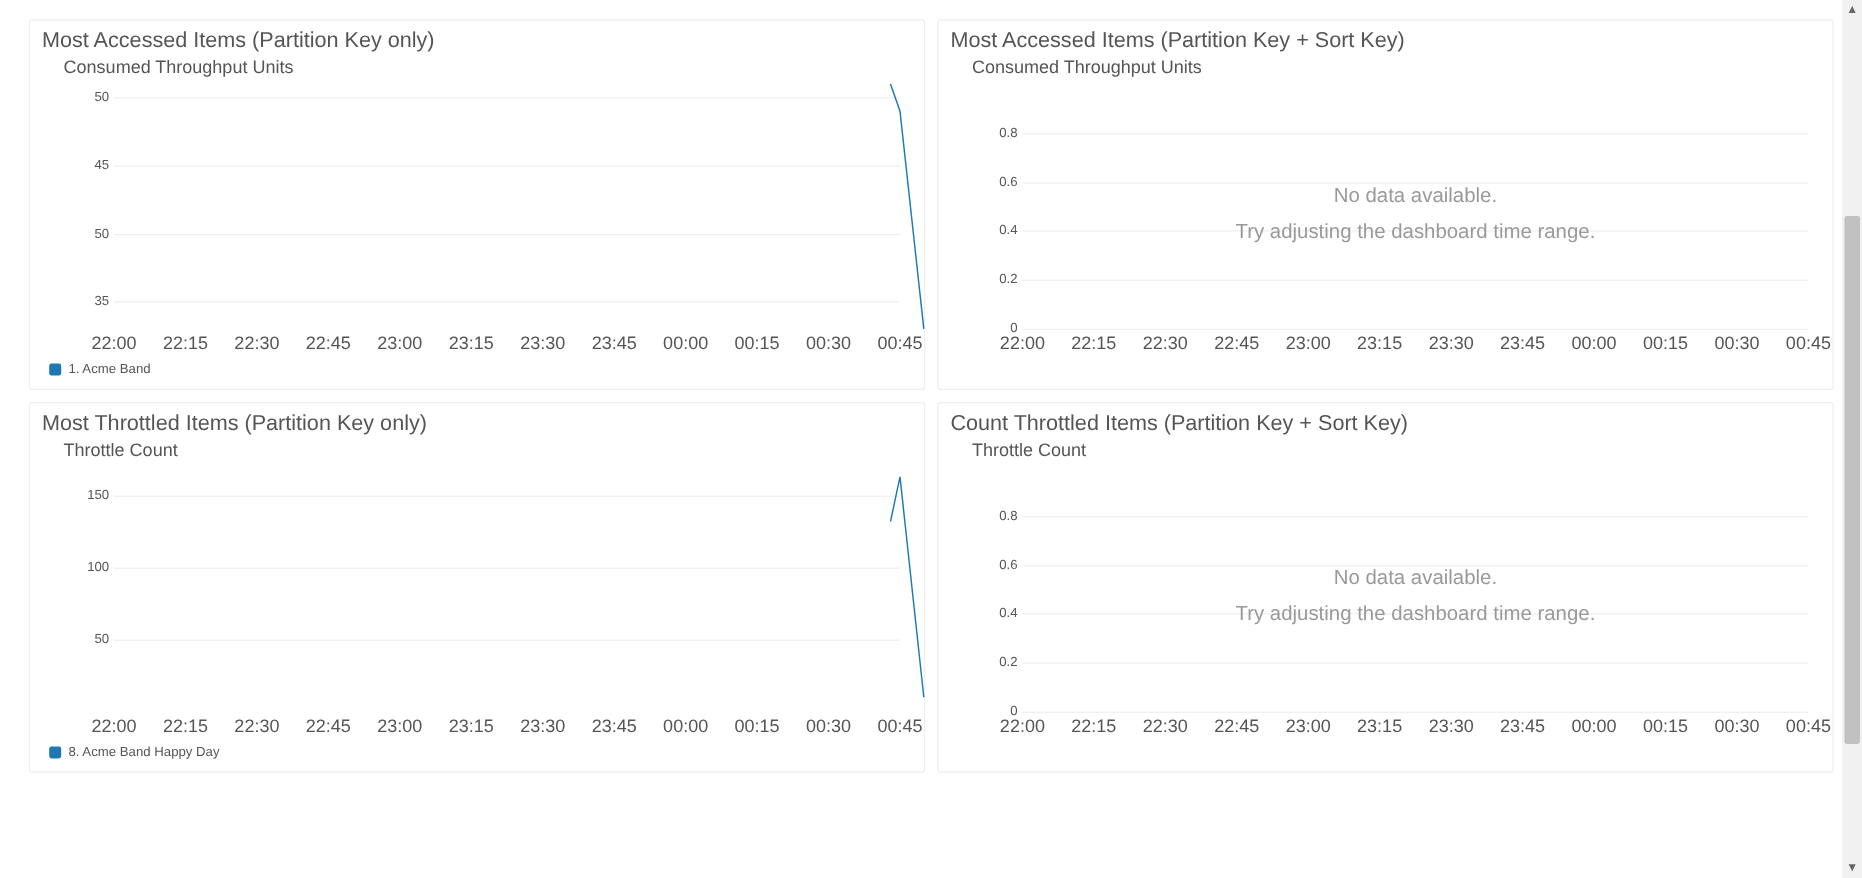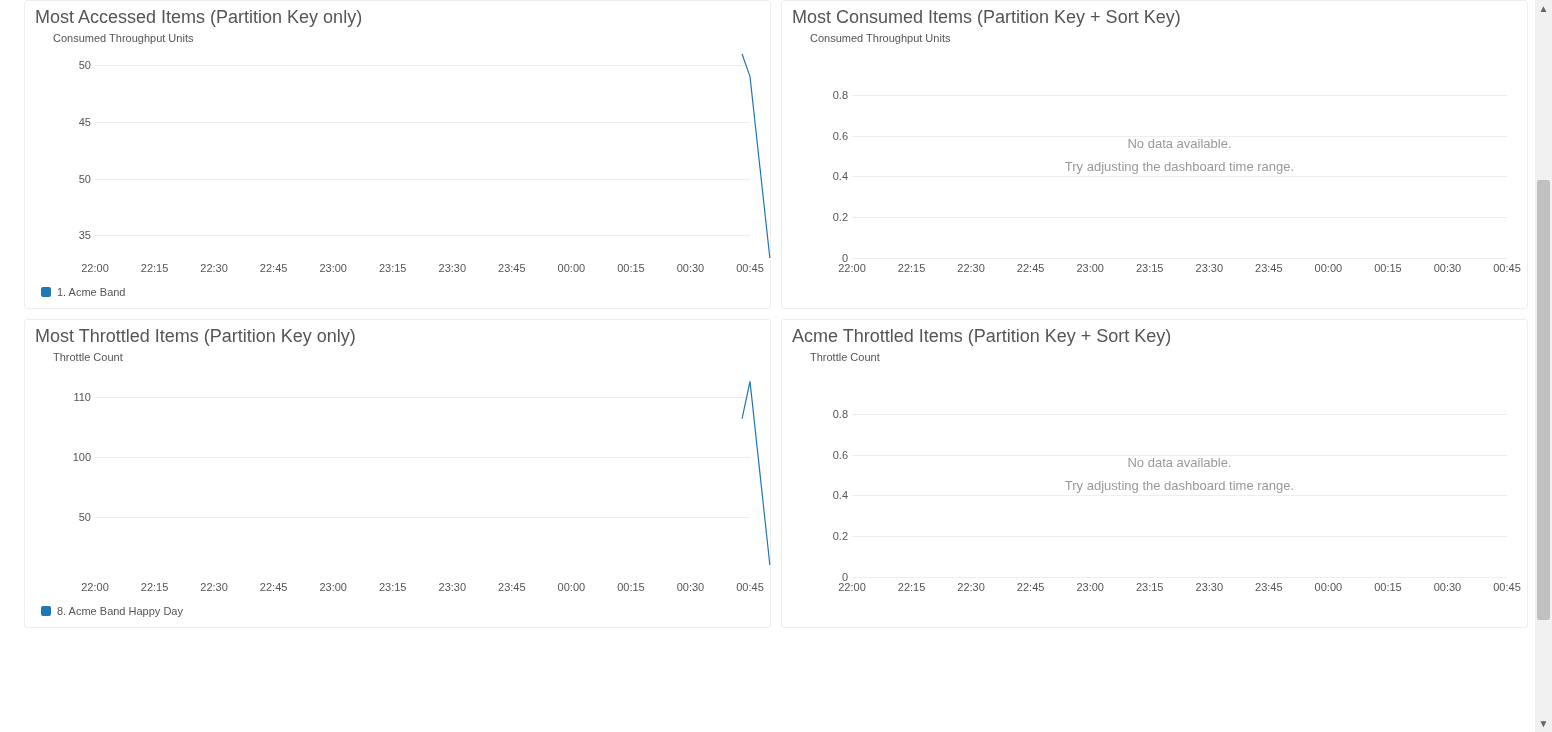--- a/index.html
+++ b/index.html
@@ -1,30 +1,30 @@
 <!DOCTYPE html>
 <html><head>
 <meta charset="utf-8">
 <style>
   html,body{margin:0;padding:0;font-family:"Helvetica Neue",Arial,sans-serif;background:#fff;color:#333;}
   body{width:1552px;height:732px;overflow:hidden;position:relative;}
   .content{padding:0 20px 10px 20px;}
   .table-header{border:1px solid #eee;border-radius:3px;padding:6px 14px 4px;margin:6px 4px 10px 4px;}
   .table-header h1{margin:0 0 0 0;font-weight:400;font-size:28px;color:#444;border-bottom:1px solid #eee;padding-bottom:4px;}
-  .grid{display:grid;grid-template-columns:1fr 1fr;gap:10px;margin:0 4px;}
+  .grid{display:grid;grid-template-columns:1fr 1fr;gap:10px;margin:16px 4px;}
   .panel{border:1px solid #eee;border-radius:3px;background:#fff;padding:6px 10px 6px 10px;position:relative;}
   .panel h2{margin:0 0 4px 0;font-weight:400;font-size:18px;color:#555;}
   .chart-box{position:relative;height:270px;}
-  .ylabel{position:absolute;left:18px;top:0;font-size:11px;color:#555;}
+  .ylabel{position:absolute;left:18px;top:0;font-size:15px;color:#555;}
   .plot{position:absolute;left:60px;right:10px;top:22px;bottom:44px;}
   .ytick{position:absolute;left:-28px;width:24px;text-align:right;font-size:11px;color:#555;transform:translateY(-50%);}
   .grid-line{position:absolute;left:0;right:0;border-top:1px solid #eee;}
   .xaxis{position:absolute;left:60px;right:10px;bottom:24px;height:16px;}
-  .xtick{position:absolute;font-size:11px;color:#555;transform:translateX(-50%);white-space:nowrap;}
-  .empty-msg{position:absolute;left:0;right:0;top:38%;text-align:center;color:#999;font-size:13px;line-height:1.8;}
+  .xtick{position:absolute;font-size:15px;color:#555;transform:translateX(-50%);white-space:nowrap;}
+  .empty-msg{position:absolute;left:0;right:0;top:38%;text-align:center;color:#999;font-size:17px;line-height:1.8;}
   .legend{position:absolute;left:6px;bottom:4px;font-size:11px;color:#555;display:flex;align-items:center;gap:6px;}
   .legend .swatch{width:10px;height:10px;border-radius:2px;background:#1f77b4;display:inline-block;}
   svg.line{position:absolute;left:0;top:0;width:100%;height:100%;overflow:visible;}
   svg.line polyline{fill:none;stroke:#1f77b4;stroke-width:1.2;}
   .scrollbar{position:absolute;top:0;right:0;width:17px;height:100%;background:#f1f1f1;}
   .scroll-arrow{position:absolute;left:0;width:17px;height:17px;display:flex;align-items:center;justify-content:center;color:#666;font-size:10px;}
   .scroll-arrow.up{top:0;}
   .scroll-arrow.down{bottom:0;}
   .scroll-thumb{position:absolute;left:2px;width:13px;background:#c1c1c1;border-radius:2px;}
 </style>
@@ -64,21 +64,21 @@
             <div class="xtick" style="left: 90.91%;">00:30</div>
             <div class="xtick" style="left: 100%;">00:45</div>
           </div>
           <div class="legend">
             <span class="swatch"></span>
             <span>1. Acme Band</span>
           </div>
         </div>
       </div>
       <div class="panel">
-        <h2>Most Consumed Items (Partition Key + Sort Key)</h2>
+        <h2>Most Accessed Items (Partition Key + Sort Key)</h2>
         <div class="chart-box">
           <div class="ylabel">Consumed Throughput Units</div>
           <div class="plot">
             <div class="grid-line" style="top: 100%;"></div>
             <div class="ytick" style="top: 100%;">0</div>
             <div class="grid-line" style="top: 80%;"></div>
             <div class="ytick" style="top: 80%;">0.2</div>
             <div class="grid-line" style="top: 60%;"></div>
             <div class="ytick" style="top: 60%;">0.4</div>
             <div class="grid-line" style="top: 40%;"></div>
@@ -109,21 +109,21 @@
       <div class="panel">
         <h2>Most Throttled Items (Partition Key only)</h2>
         <div class="chart-box">
           <div class="ylabel">Throttle Count</div>
           <div class="plot">
             <div class="grid-line" style="top: 70.59%;"></div>
             <div class="ytick" style="top: 70.59%;">50</div>
             <div class="grid-line" style="top: 41.18%;"></div>
             <div class="ytick" style="top: 41.18%;">100</div>
             <div class="grid-line" style="top: 11.76%;"></div>
-            <div class="ytick" style="top: 11.76%;">110</div>
+            <div class="ytick" style="top: 11.76%;">150</div>
             <svg class="line" viewBox="0 0 100 100" preserveAspectRatio="none">
               <polyline points="98.79,22.35 100.00,4.12 103.03,94.12" vector-effect="non-scaling-stroke"></polyline>
             </svg>
           </div>
           <div class="xaxis">
             <div class="xtick" style="left: 0%;">22:00</div>
             <div class="xtick" style="left: 9.09%;">22:15</div>
             <div class="xtick" style="left: 18.18%;">22:30</div>
             <div class="xtick" style="left: 27.27%;">22:45</div>
             <div class="xtick" style="left: 36.36%;">23:00</div>
@@ -135,21 +135,21 @@
             <div class="xtick" style="left: 90.91%;">00:30</div>
             <div class="xtick" style="left: 100%;">00:45</div>
           </div>
           <div class="legend">
             <span class="swatch"></span>
             <span>8. Acme Band Happy Day</span>
           </div>
         </div>
       </div>
       <div class="panel">
-        <h2>Acme Throttled Items (Partition Key + Sort Key)</h2>
+        <h2>Count Throttled Items (Partition Key + Sort Key)</h2>
         <div class="chart-box">
           <div class="ylabel">Throttle Count</div>
           <div class="plot">
             <div class="grid-line" style="top: 100%;"></div>
             <div class="ytick" style="top: 100%;">0</div>
             <div class="grid-line" style="top: 80%;"></div>
             <div class="ytick" style="top: 80%;">0.2</div>
             <div class="grid-line" style="top: 60%;"></div>
             <div class="ytick" style="top: 60%;">0.4</div>
             <div class="grid-line" style="top: 40%;"></div>

